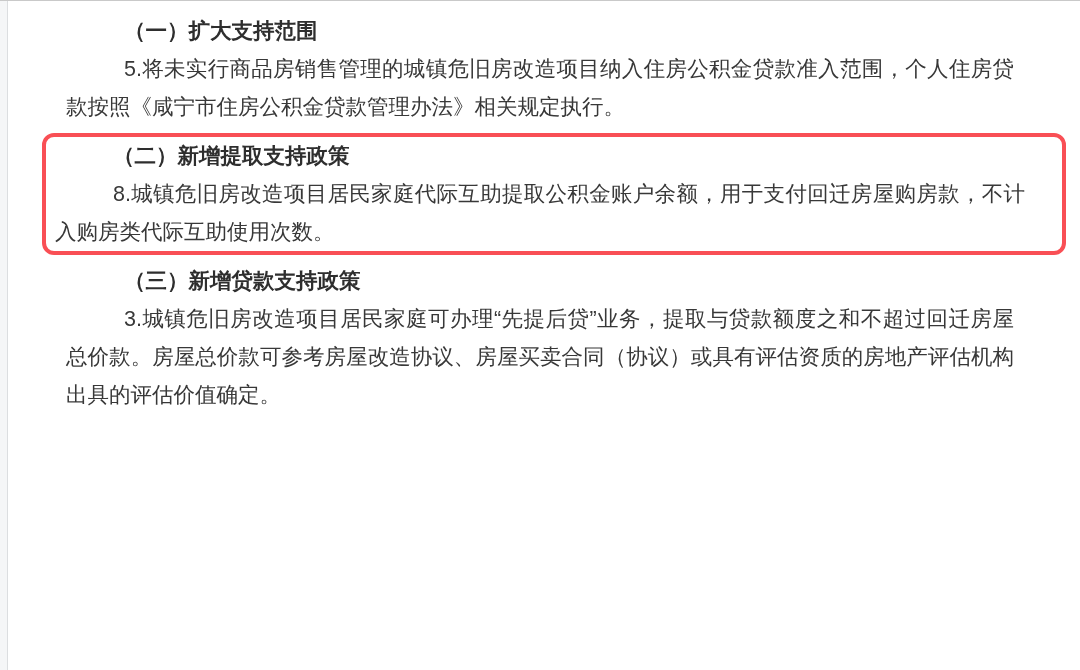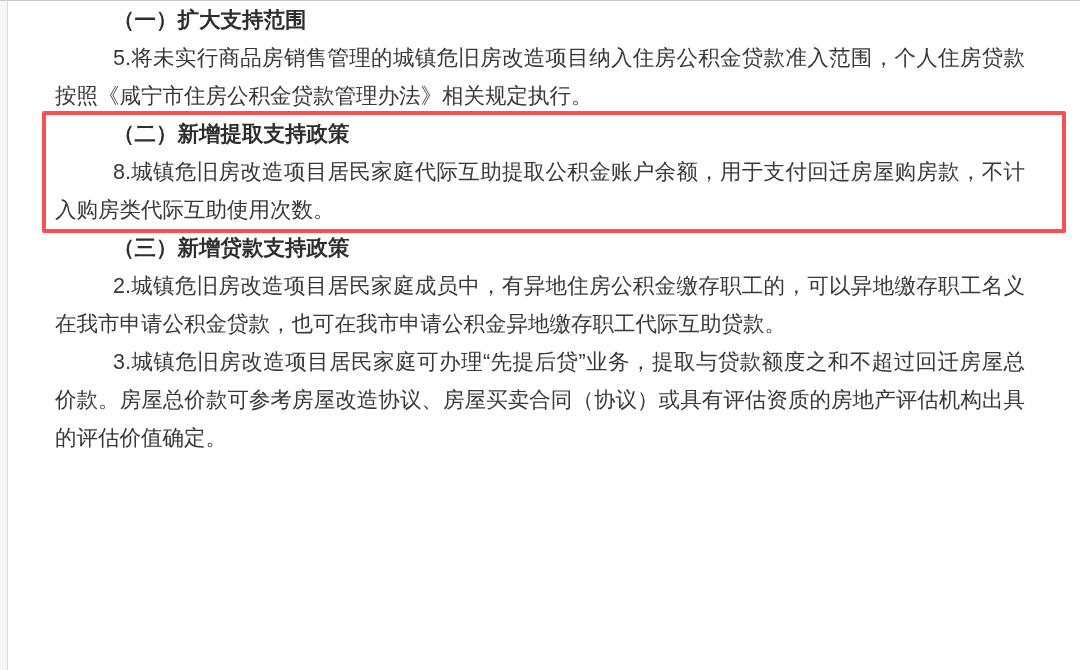--- a/index.html
+++ b/index.html
@@ -39,46 +39,45 @@
     margin: 0;
     padding: 0;
     font-size: 21.5px;
     line-height: 38px;
     text-indent: 58px;
   }
   .doc h3 {
     font-weight: bold;
     color: #2e2e2e;
   }
-  section { margin: 0; padding: 0; }
+  section { margin: 11px; padding: 0; }
   section.highlight {
     border: 4px solid #f94f55;
     border-radius: 2px;
     margin: -4px -41px -4px -13px;
     padding: 0 37px 0 9px;
   }
 </style>
 </head>
 <body>
 
 <div class="page">
   <div class="left-rail"></div>
 
   <div class="doc" style="color: rgb(56, 56, 56);">
 
     <section>
       <h3>（一）扩大支持范围</h3>
       <p>5.将未实行商品房销售管理的城镇危旧房改造项目纳入住房公积金贷款准入范围，个人住房贷款按照《咸宁市住房公积金贷款管理办法》相关规定执行。</p>
     </section>
 
-    <section class="highlight" style="border-color: rgb(249, 79, 85);">
+    <section class="highlight" style="border-color: rgb(249, 79, 85); border-radius: 12px;">
       <h3>（二）新增提取支持政策</h3>
       <p>8.城镇危旧房改造项目居民家庭代际互助提取公积金账户余额，用于支付回迁房屋购房款，不计入购房类代际互助使用次数。</p>
     </section>
 
     <section>
       <h3>（三）新增贷款支持政策</h3>
-      <p>2.城镇危旧房改造项目居民家庭成员中，有异地住房公积金缴存职工的，可以异地缴存职工名义在我市申请公积金贷款，也可在我市申请公积金异地缴存职工代际互助贷款。</p>
       <p>3.城镇危旧房改造项目居民家庭可办理“先提后贷”业务，提取与贷款额度之和不超过回迁房屋总价款。房屋总价款可参考房屋改造协议、房屋买卖合同（协议）或具有评估资质的房地产评估机构出具的评估价值确定。</p>
     </section>
 
   </div>
 </div>
 
 </body></html>

